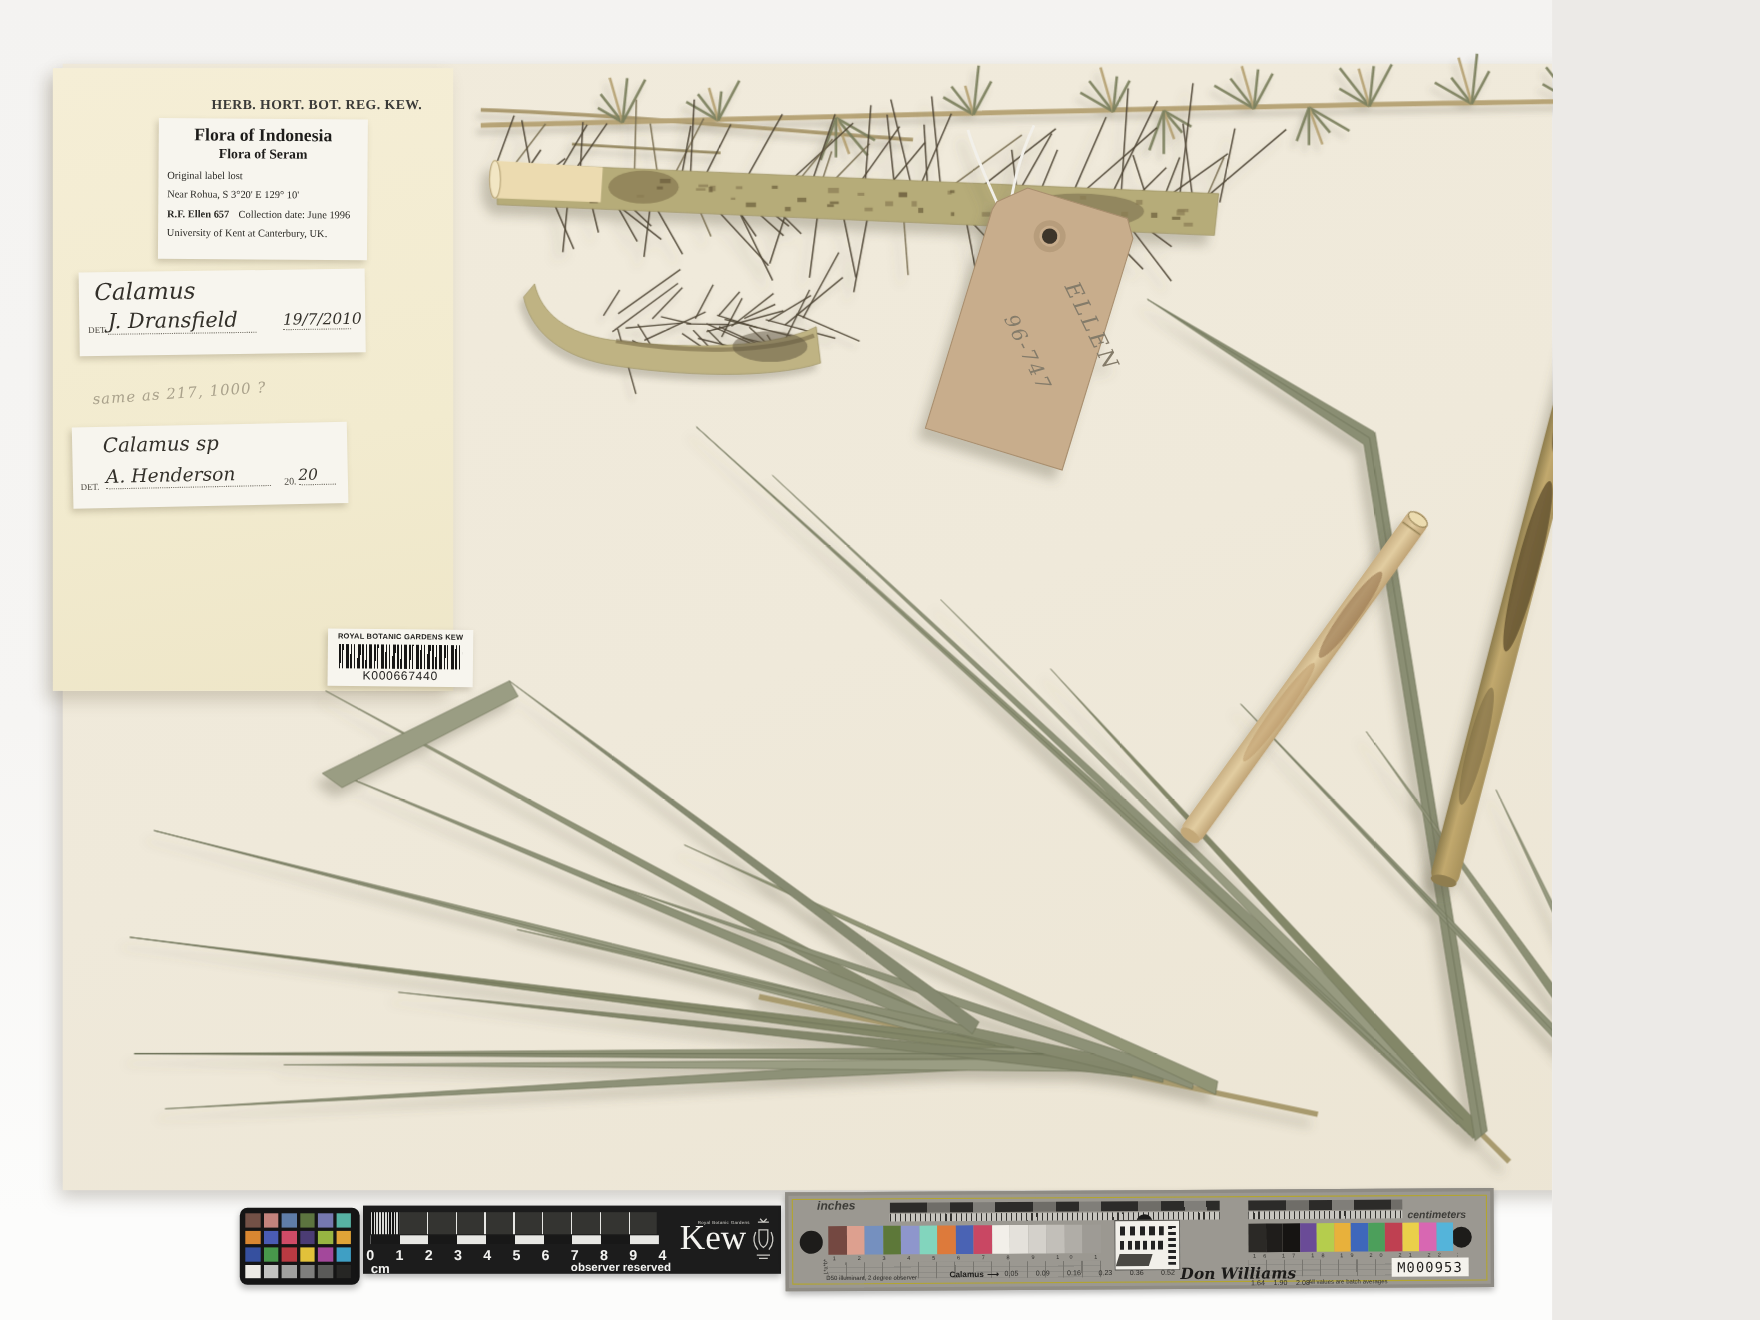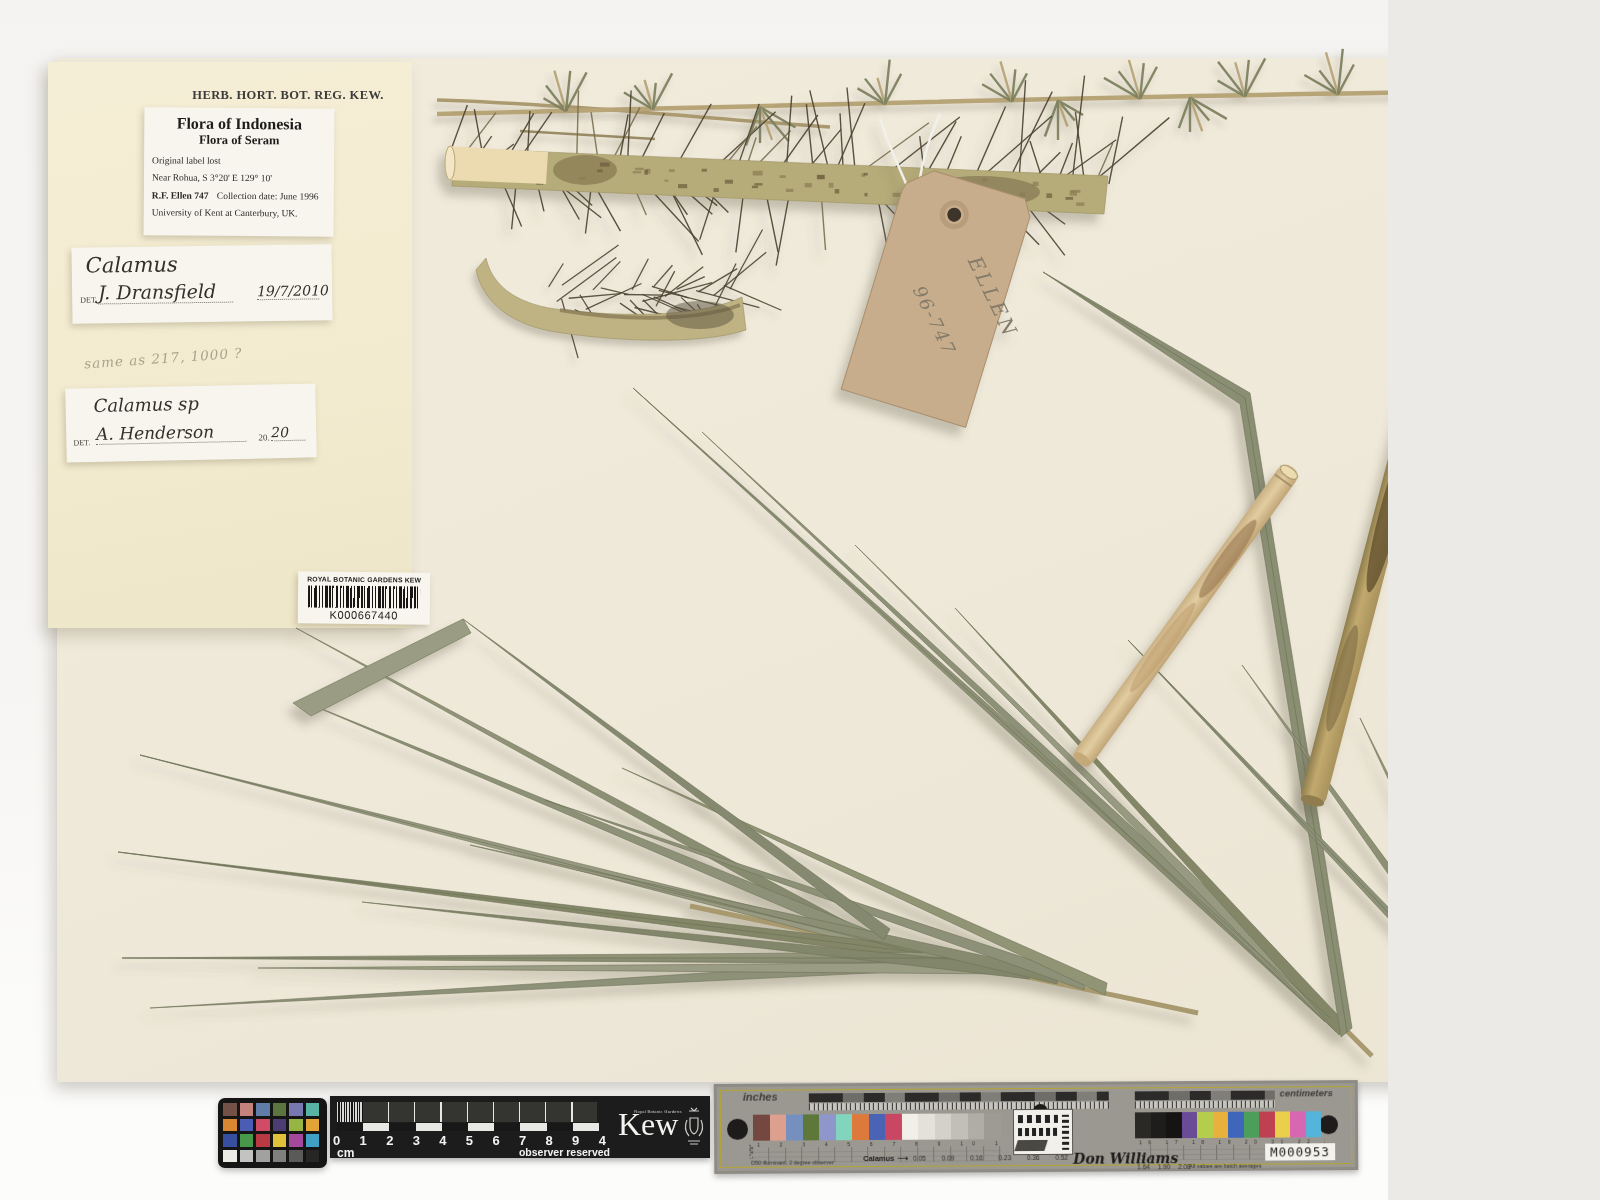--- a/index.html
+++ b/index.html
@@ -1,18 +1,18 @@
 <!DOCTYPE html>
 <html><head>
 <meta charset="utf-8">
 <style>
   html,body{margin:0;padding:0;background:#eceae7;}
   #photo{position:relative;width:1388px;height:1200px;overflow:hidden;
          background:linear-gradient(180deg,#f4f3f1 0%,#f6f5f3 55%,#fcfcfb 92%);
-         font-family:"Liberation Sans",sans-serif;}
+         font-family:"Liberation Sans",sans-serif;padding-left:23px;}
   .abs{position:absolute;}
   
   .sheet{left:57px;top:58px;width:1511px;height:1024px;
          background:linear-gradient(160deg,#f1ebdc 0%,#efe9da 50%,#ece5d4 100%);
          box-shadow:-3px 7px 16px rgba(80,70,50,.28);}
   .flap{left:48px;top:62px;width:364px;height:566px;
         background:linear-gradient(170deg,#f5eed6 0%,#f2ebcf 60%,#eee6c8 100%);
         box-shadow:-6px 8px 14px rgba(90,78,52,.22);}
   .paperlabel{background:#f7f5ee;box-shadow:-2px 3px 6px rgba(90,78,52,.25);}
   .serif{font-family:"Liberation Serif",serif;}
@@ -51,21 +51,21 @@
   .cmunit{left:7px;top:50px;color:#f2f2f0;font-weight:bold;font-size:12px;}
   .copyr{left:150px;top:50px;width:130px;text-align:right;color:#f2f2f0;font-weight:bold;font-size:10.5px;}
   .kewlogo{left:288px;top:8px;width:62px;color:#f4f3ef;font-family:"Liberation Serif",serif;
            font-size:32px;line-height:40px;}
   .kewsub{left:303px;top:13px;width:50px;color:#d8d7d2;font-size:4px;letter-spacing:.3px;text-align:center;}
   .grayruler{left:714px;top:1082px;width:644px;height:90px;background:#9b9891;
      transform:rotate(-.35deg);box-shadow:0 3px 6px rgba(0,0,0,.28);
      border:3px solid #8e8b84;box-sizing:border-box;}
   .grayinner{position:absolute;left:3px;top:3px;right:3px;bottom:3px;border:1.6px solid #b3a52f;}
   .gr-inches{left:26px;top:4px;font-style:italic;font-size:11px;color:#3d3c38;font-weight:bold;}
-  .gr-cm{right:22px;top:4px;font-style:italic;font-size:9.5px;color:#3d3c38;font-weight:bold;}
+  .gr-cm{right:22px;top:16px;font-style:italic;font-size:9.5px;color:#3d3c38;font-weight:bold;}
   .resbar{height:9px;background:repeating-linear-gradient(90deg,#2c2b29 0 34px,#6f6d68 34px 55px,#2c2b29 55px 76px,#807e79 76px 96px);}
   .tickbar{height:7px;background:#c6c4be;
      background-image:repeating-linear-gradient(90deg,#33322f 0 1px,transparent 1px 4.6px);}
   .patches{display:flex;height:26px;}
   .patches div{flex:1 1 auto;}
   .valtable{height:15px;background:
      repeating-linear-gradient(90deg,transparent 0 15.5px,#6f6d67 15.5px 16.5px),
      repeating-linear-gradient(0deg,#8c8a84 0 1px,transparent 1px 5px);opacity:.8;}
   .idxrow{font-size:5px;color:#2f2e2b;letter-spacing:9.2px;white-space:nowrap;overflow:hidden;}
   .tinytxt{font-size:6px;color:#2f2e2b;white-space:nowrap;}
@@ -88,21 +88,21 @@
   <div class="abs flap"></div>
 
   <div class="abs herbhead serif">HERB. HORT. BOT. REG. KEW.</div>
 
   <div class="abs paperlabel mainlabel">
     <div class="ml-title serif">Flora of Indonesia</div>
     <div class="ml-sub serif">Flora of Seram</div>
     <div class="ml-line serif">Original label lost</div>
     <div class="ml-line serif">Near Rohua, S 3°20' E 129° 10'</div>
     <div class="ml-line serif">
-      <b>R.F. Ellen 747</b>
+      <b>R.F. Ellen 657</b>
       <span style="margin-left:6px;">Collection date: June 1996</span>
     </div>
     <div class="ml-line serif">University of Kent at Canterbury, UK.</div>
   </div>
 
   <div class="abs paperlabel" style="left:72px;top:246px;width:260px;height:76px;transform:rotate(-.8deg);">
     <div class="abs hand" style="left:14px;top:6px;font-size:21px;">Calamus</div>
     <div class="abs serif" style="left:8px;top:48px;font-size:8px;color:#4a463e;">DET.</div>
     <div class="abs hand dots" style="left:26px;top:34px;font-size:19px;width:135px;">J. Dransfield</div>
     <div class="abs hand dots" style="left:185px;top:38px;font-size:14px;width:62px;">19/7/2010</div>

